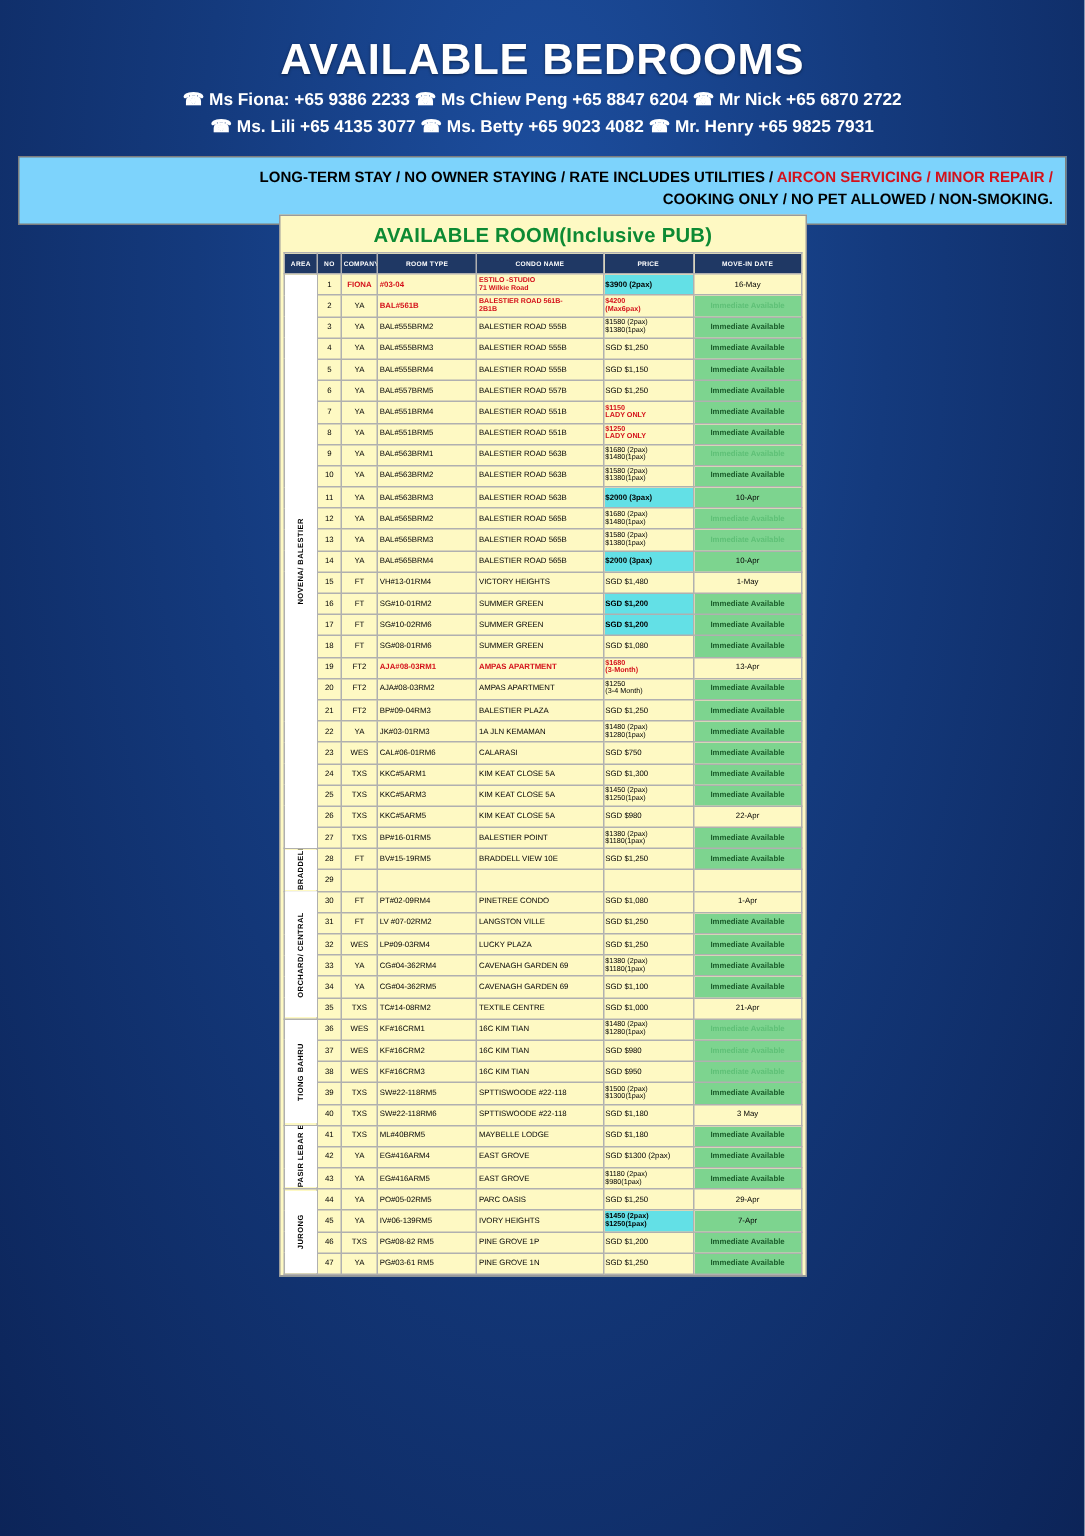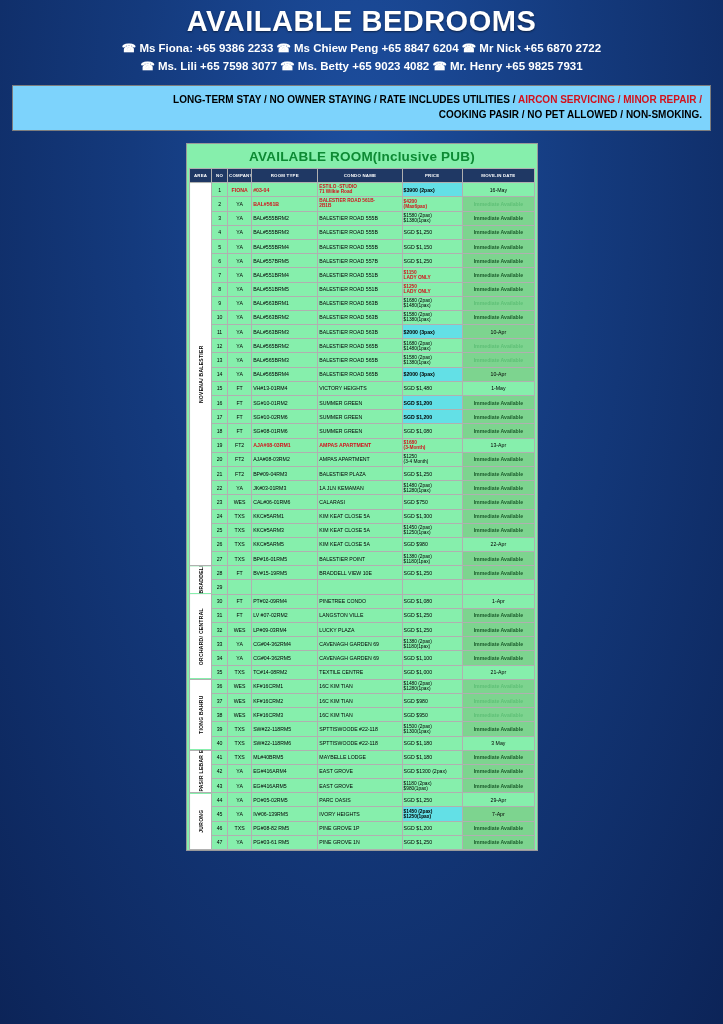--- a/index.html
+++ b/index.html
@@ -13,21 +13,21 @@
     overflow: hidden;
   }
   .page { position: relative; width: 723px; height: 1024px; }
 
   
   .title {
     text-align: center;
     font-size: 29px;
     font-weight: bold;
     letter-spacing: 0.5px;
-    padding-top: 5px;
+    padding-top: 24px;
     text-shadow: 0 1px 2px rgba(0,0,0,.5);
   }
   .contacts {
     text-align: center;
     font-size: 11.5px;
     font-weight: bold;
     line-height: 1.55;
     margin-top: 2px;
   }
 
@@ -44,21 +44,21 @@
     color: #000;
   }
   .notice .red { color: #d3111b; }
 
   
   .sheet {
     position: absolute;
     left: 186px;
     top: 143px;
     width: 352px;
-    background: #86efac;
+    background: #fef9c3;
     border: 1px solid #9a9a9a;
     padding: 2px 2px 0 2px;
   }
   .sheet-title {
     text-align: center;
     font-size: 13.5px;
     font-weight: bold;
     color: #0d8a33;
     padding: 3px 0 4px 0;
     letter-spacing: .2px;
@@ -127,28 +127,28 @@
 </style>
 </head>
 <body>
 
 <div class="page">
 
   <div class="title">AVAILABLE BEDROOMS</div>
 
   <div class="contacts">
     <div>☎ Ms Fiona: +65 9386 2233  ☎ Ms Chiew Peng +65 8847 6204  ☎  Mr Nick +65 6870 2722</div>
-    <div>☎ Ms. Lili +65 7598 3077  ☎ Ms. Betty +65 9023 4082  ☎ Mr. Henry +65 9825 7931</div>
+    <div>☎ Ms. Lili +65 4135 3077  ☎ Ms. Betty +65 9023 4082  ☎ Mr. Henry +65 9825 7931</div>
   </div>
 
   <div class="notice">
     <div>
       <span>LONG-TERM STAY / NO OWNER STAYING / RATE INCLUDES UTILITIES / </span><span class="red">AIRCON SERVICING / MINOR REPAIR /</span>
     </div>
-    <div>COOKING PASIR / NO PET ALLOWED / NON-SMOKING.</div>
+    <div>COOKING ONLY / NO PET ALLOWED / NON-SMOKING.</div>
   </div>
 
   <div class="sheet">
     <div class="sheet-title">AVAILABLE ROOM(Inclusive PUB)</div>
     <table class="rooms">
       <colgroup>
         <col class="c-area">
           <col class="c-no">
           <col class="c-co">
           <col class="c-type">

